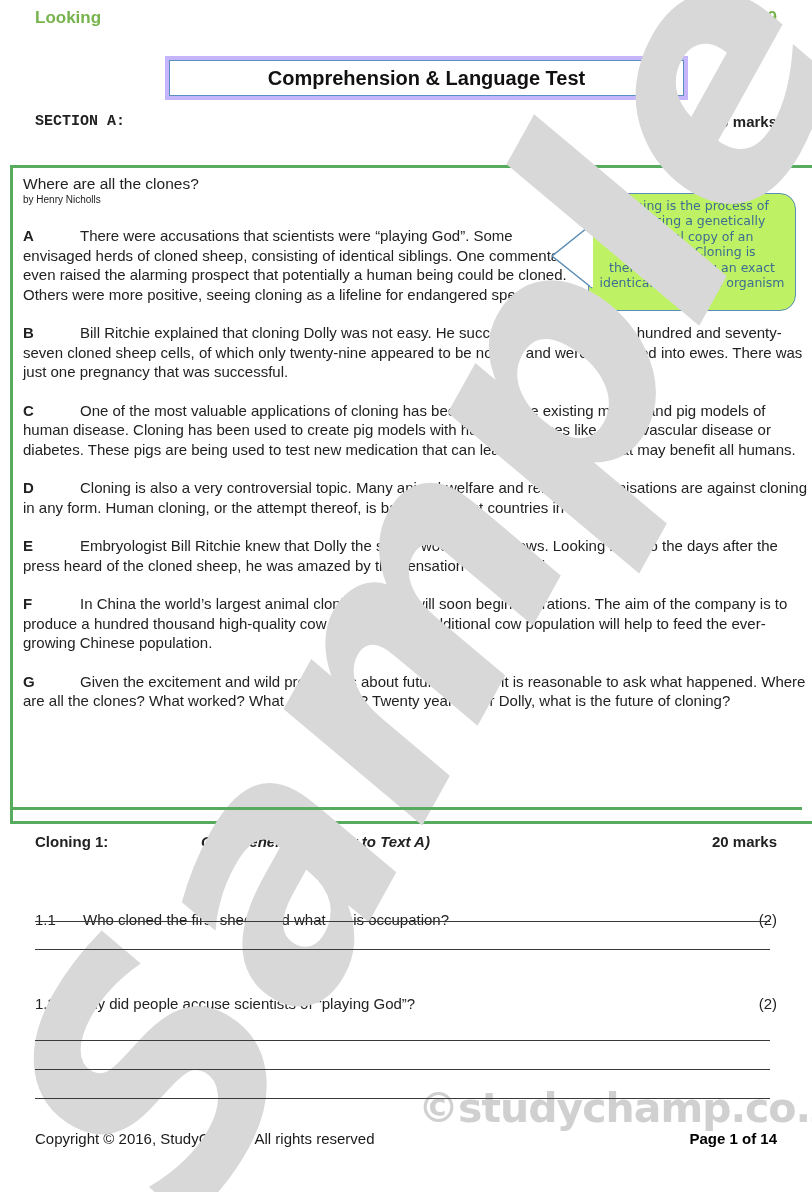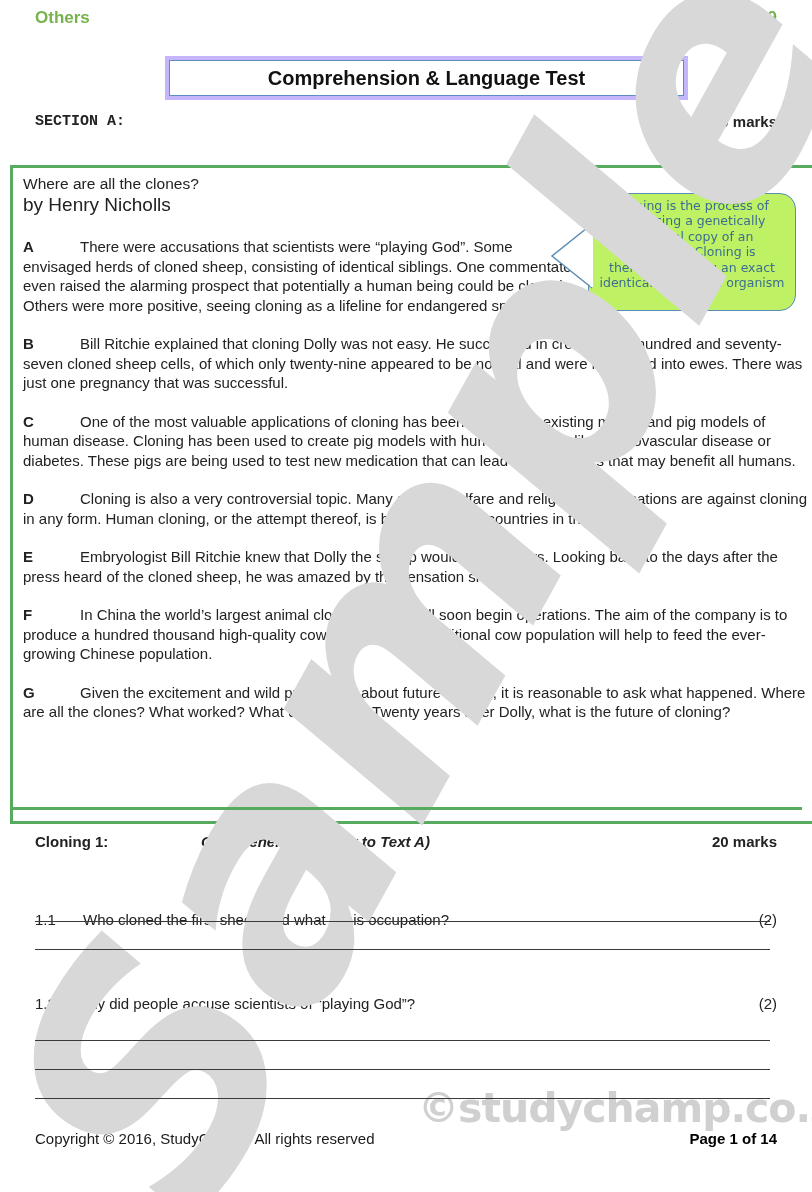--- a/index.html
+++ b/index.html
@@ -19,21 +19,21 @@
   .section-row{position:absolute;left:35px;top:113px;width:742px;height:20px;font-weight:bold;font-size:15px;}
   .section-row .sec-label{position:absolute;left:0;font-family:Liberation Mono, monospace;}
   .section-row .sec-text{position:absolute;left:165px;}
   .section-row .sec-marks{position:absolute;right:0;}
   
   .passage-box{
     position:absolute;left:10px;top:165px;width:786px;height:639px;
     border:3px solid #56ab5e;padding:7px 10px;box-sizing:content-box;z-index:1;
   }
   .passage-title{font-size:15.5px;font-weight:normal;margin:0 0 1px 0;}
-  .passage-author{font-size:19px;margin:0 0 21px 0;}
+  .passage-author{font-size:10px;margin:0 0 21px 0;}
   .para{font-size:15px;line-height:19.5px;margin:0 0 19px 0;}
   .para .plet{display:inline-block;width:57px;font-weight:bold;}
   .para-a{width:558px;}
   
   .callout{
     position:absolute;left:575px;top:25px;width:208px;height:118px;
     border:1.5px solid #5b8db5;border-radius:16px;background:#bef264;
     display:flex;align-items:center;justify-content:center;text-align:center;
     font-family:"DejaVu Sans", sans-serif;font-size:12.5px;line-height:15.5px;color:#3d6d92;
     padding:4px 9px;box-sizing:border-box;
@@ -64,21 +64,21 @@
   
   .footer-copy{position:absolute;left:35px;top:1130px;font-size:15px;color:#1a1a1a;z-index:3;}
   .footer-page{position:absolute;right:35px;top:1130px;font-size:15px;font-weight:bold;color:#000000;z-index:3;}
 </style>
 </head>
 <body>
 
 <div class="page">
 
   <div class="topbar">
-    <span class="green-label">Others</span>
+    <span class="green-label">Looking</span>
     <span class="green-label">Grade 9</span>
   </div>
 
   <div class="title-box">
     <span>Comprehension &amp; Language Test</span>
   </div>
 
   <div class="section-row">
     <span class="sec-label">SECTION A:</span>
     <span class="sec-marks">40 marks</span>

